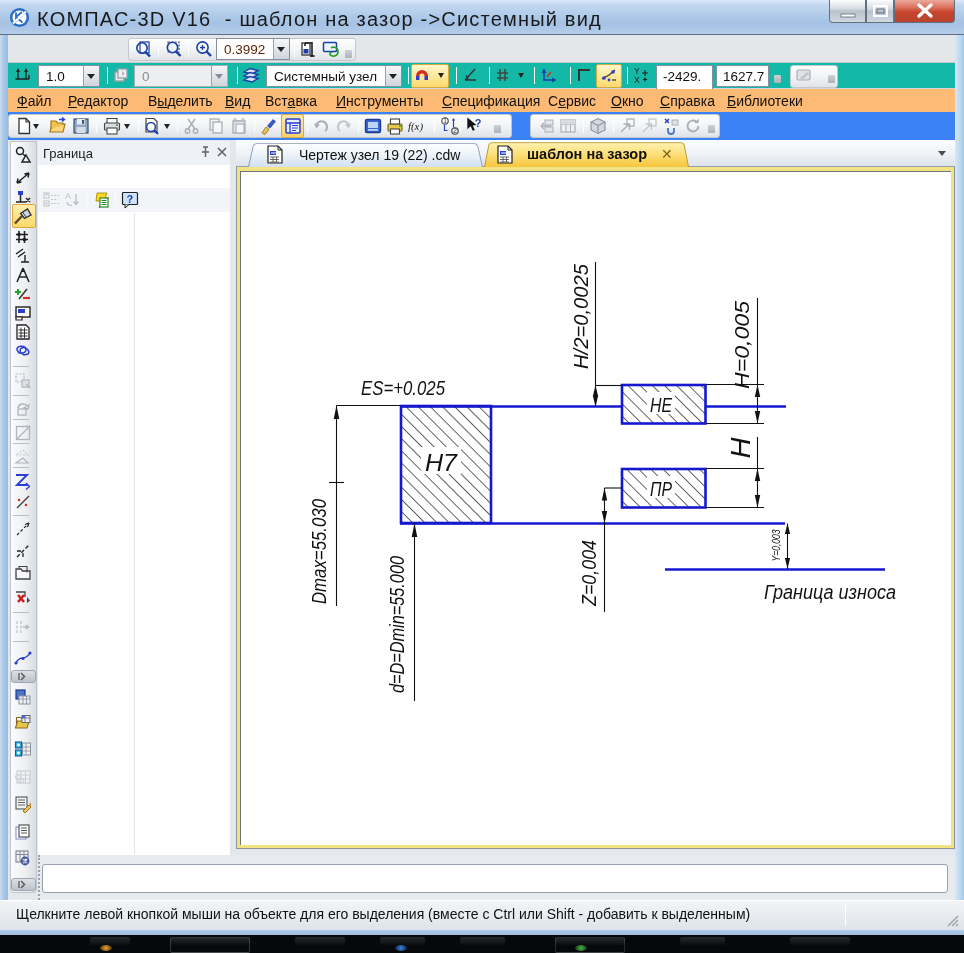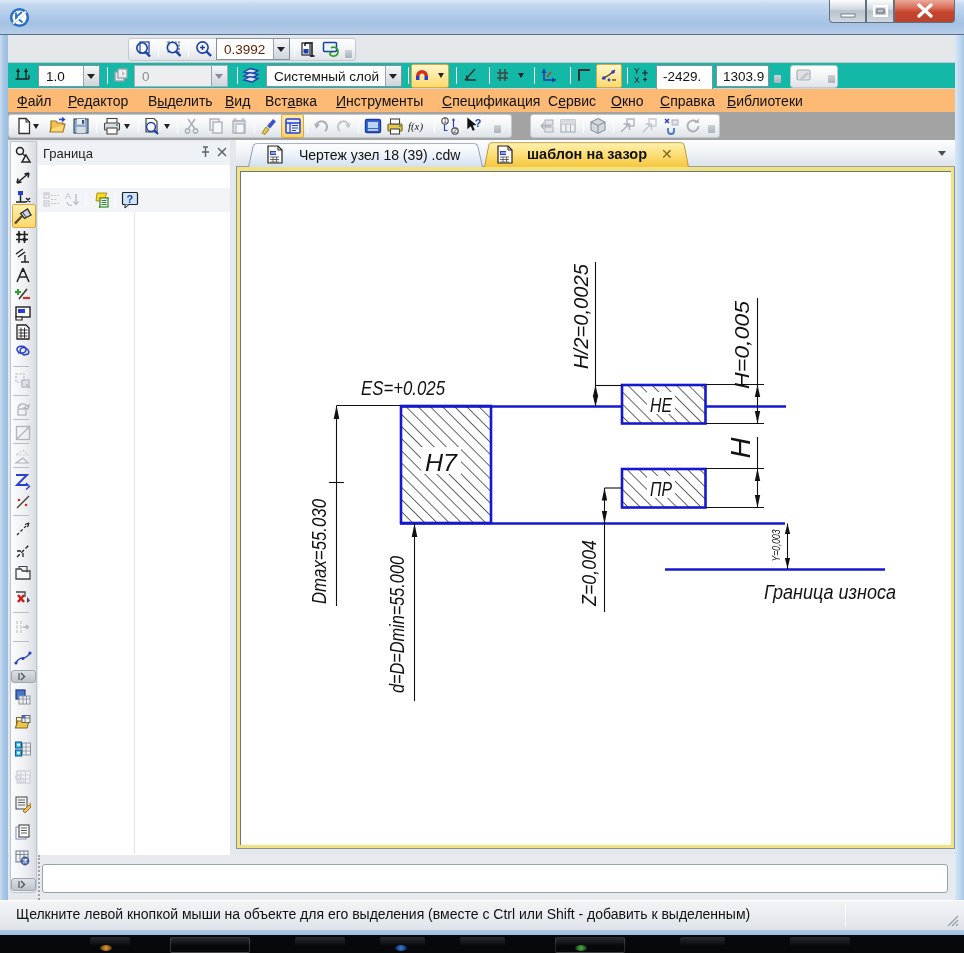--- a/index.html
+++ b/index.html
@@ -21,21 +21,21 @@
   background:linear-gradient(to bottom,#fdfdfd 0%,#d5dbe2 40%,#b9c3cd 50%,#cfd8df 100%); }
 .wbtn.b1 { left:0; width:37px; border-radius:0 0 0 4px; }
 .wbtn.b2 { left:37px; width:28px; }
 .wbtn.b3 { left:65px; width:61px; border-radius:0 0 4px 0;
   background:linear-gradient(to bottom,#eca99a 0%,#d9705c 35%,#c8442c 55%,#b8432e 100%); }
 
 
 #row2 { left:0; top:36px; width:964px; height:27px; background:#e3e7ea; border-bottom:1px solid #c2c7cd; }
 #row3 { left:0; top:63px; width:964px; height:26px; background:#14b8a6; border-bottom:1px solid #d0d4d9; }
 #menubar { left:0; top:89px; width:964px; height:23px; background:#fdba74; }
-#row5 { left:0; top:112px; width:964px; height:28px; background:#a3a3a3; }
+#row5 { left:0; top:112px; width:964px; height:28px; background:#3b82f6; }
 .mitem { position:absolute; top:4px; font-size:14px; color:#111; }
 .mitem u { text-decoration:underline; }
 
 .tbpanel { position:absolute; border:1px solid #c3c8cf; border-radius:3px;
   background:linear-gradient(to bottom,#fefefe 0%,#f2f4f6 50%,#dfe3e8 100%); }
 
 .ico { position:absolute; width:20px; height:20px; }
 .sep { position:absolute; width:1px; background:#b6bcc4; border-right:1px solid #fbfcfd; }
 
 .combo { position:absolute; background:#fff; border:1px solid #82909f; font-size:13.5px; color:#111; }
@@ -96,20 +96,21 @@
 <body>
 <div id="app">
 
   <div id="titlebar" class="abs"></div>
   <svg id="logo" class="abs" viewBox="0 0 21 21">
     <circle cx="10.5" cy="10.5" r="9.6" fill="#2a6fc4"></circle>
     <circle cx="10.5" cy="10.5" r="7" fill="#fff"></circle>
     <path d="M7 5.5 V15 M7 10 L13 5 M7.5 10.5 L13.5 15.5 M5 16 L16 5.5" stroke="#2a6fc4" stroke-width="1.8" fill="none"></path>
     <path d="M4 16.5 L16.8 4.6" stroke="#fff" stroke-width="2.2"></path>
   </svg>
+  <div id="title-text" class="abs">КОМПАС-3D V16&nbsp; - шаблон на зазор -&gt;Системный вид</div>
   <div id="winbtns" class="abs">
     <div class="wbtn b1"><svg width="37" height="23">
           <rect x="11" y="14" width="14" height="3" fill="#fff" stroke="#5a6a78" stroke-width="0.8"></rect>
         </svg></div>
     <div class="wbtn b2"><svg width="28" height="23">
           <rect x="7" y="6" width="13" height="10" fill="none" stroke="#fff" stroke-width="2"></rect>
           <rect x="10" y="9" width="7" height="4" fill="none" stroke="#5a6a78" stroke-width="1"></rect>
         </svg></div>
     <div class="wbtn b3"><svg width="61" height="23">
           <g stroke="#fff" stroke-width="3.4" stroke-linecap="round">
@@ -181,21 +182,21 @@
       </div>
     <div class="sep" style="left:237px;top:4px;height:17px"></div>
     <svg class="ico" style="left:241px;top:2px" viewBox="0 0 20 20">
         <g fill="#dce6f8" stroke="#1a3fa8" stroke-width="1.4">
           <path d="M3 7 l6-3.5 8 2 -6 3.5z"></path>
           <path d="M3 11 l6-3.5 8 2 -6 3.5z"></path>
           <path d="M3 15 l6-3.5 8 2 -6 3.5z"></path>
         </g>
       </svg>
     <div class="combo" style="left:266px;top:2px;width:136px;height:22px">
-        <span style="position:absolute;left:7px;top:3px">Системный слой</span>
+        <span style="position:absolute;left:7px;top:3px">Системный узел</span>
       <span class="cbtn"></span>
         <span class="carr" style="right:4px;top:8px"></span>
       </div>
     <div class="sep" style="left:408px;top:4px;height:17px"></div>
     <div style="position:absolute;left:411px;top:1px;width:38px;height:24px;background:linear-gradient(to bottom,#fff6cd,#fcd96a);border:1px solid #d8a93e;border-radius:2px"></div>
     <svg class="ico" style="left:412px;top:2px" viewBox="0 0 20 20">
         <path d="M4 11 a6 6 0 0 1 12 0 l-3.5 0 a2.5 2.5 0 0 0 -5 0z" fill="#d03020"></path>
         <path d="M4 11 h3.5 v4 h-3.5z" fill="#2a3fd0"></path>
         <path d="M12.5 11 h3.5 v4 h-3.5z" fill="#2a3fd0"></path>
       </svg>
@@ -231,21 +232,21 @@
     <div class="sep" style="left:627px;top:4px;height:17px"></div>
     <svg class="ico" style="left:633px;top:2px" viewBox="0 0 20 20">
         <text x="1" y="9" font-size="8.5" font-family="Liberation Sans" fill="#222">Y</text>
         <text x="1" y="18" font-size="8.5" font-family="Liberation Sans" fill="#222">X</text>
         <path d="M12 5 v6 M9 8 h6 M12 12.5 v4 M10 14.5 h4" stroke="#222" stroke-width="1.2"></path>
       </svg>
     <div class="combo" style="left:656px;top:2px;width:57px;height:32px">
         <span style="position:absolute;left:6px;top:3px">-2429.</span>
       </div>
     <div class="combo" style="left:716px;top:2px;width:53px;height:22px">
-        <span style="position:absolute;left:6px;top:3px">1303.9</span>
+        <span style="position:absolute;left:6px;top:3px">1627.7</span>
       </div>
     <div style="position:absolute;left:774px;top:12px;width:7px;height:8px;background:linear-gradient(to bottom,#cdd2d8,#aab2bb);border-radius:1px"></div>
     <div class="tbpanel" style="left:790px;top:2px;width:48px;height:23px"></div>
     <svg class="ico" style="left:794px;top:3px" viewBox="0 0 20 20">
         <rect x="3" y="4" width="13" height="10" rx="1.5" fill="#dfe2e6" stroke="#a8adb4" stroke-width="1.2"></rect>
         <path d="M6 12 l7-6 2 2 -7 6z" fill="#c2c7cd"></path>
       </svg>
     <div style="position:absolute;left:828px;top:12px;width:7px;height:8px;background:linear-gradient(to bottom,#cdd2d8,#aab2bb);border-radius:1px"></div>
   </div>
 
@@ -607,21 +608,21 @@
 
   <div id="tabbar" class="abs"></div>
   <div id="tab1" class="abs tab"></div>
   <svg class="abs" style="left:266px;top:145px;width:18px;height:19px" viewBox="0 0 18 19">
       <path d="M2 1 H12 L16 5 V18 H2z" fill="#fff" stroke="#222" stroke-width="1.2"></path>
       <path d="M12 1 V5 H16" fill="none" stroke="#222" stroke-width="1"></path>
       <rect x="4" y="6" width="6" height="4" fill="#2a3fd0"></rect>
       <path d="M5 8 h7" stroke="#fff" stroke-width="1"></path>
       <path d="M4 12 h9 M4 14.5 h9 M7 12 v5 M10.5 12 v5 M4 17 h9" stroke="#444" stroke-width="0.8"></path>
     </svg>
-  <div class="tabtxt abs" style="left:299px;top:147px">Чертеж узел 18 (39) .cdw</div>
+  <div class="tabtxt abs" style="left:299px;top:147px">Чертеж узел 19 (22) .cdw</div>
   <div id="tab2" class="abs tab"></div>
   <svg class="abs" style="left:496px;top:145px;width:18px;height:19px" viewBox="0 0 18 19">
       <path d="M2 1 H12 L16 5 V18 H2z" fill="#fff" stroke="#222" stroke-width="1.2"></path>
       <path d="M12 1 V5 H16" fill="none" stroke="#222" stroke-width="1"></path>
       <rect x="4" y="6" width="6" height="4" fill="#2a3fd0"></rect>
       <path d="M5 8 h7" stroke="#fff" stroke-width="1"></path>
       <path d="M4 12 h9 M4 14.5 h9 M7 12 v5 M10.5 12 v5 M4 17 h9" stroke="#444" stroke-width="0.8"></path>
     </svg>
   <div class="tabtxt abs" style="left:527px;top:146px;font-weight:bold;font-size:14.5px">шаблон на зазор</div>
   <div class="tabtxt abs" style="left:661px;top:146px;color:#7a6420">✕</div>

